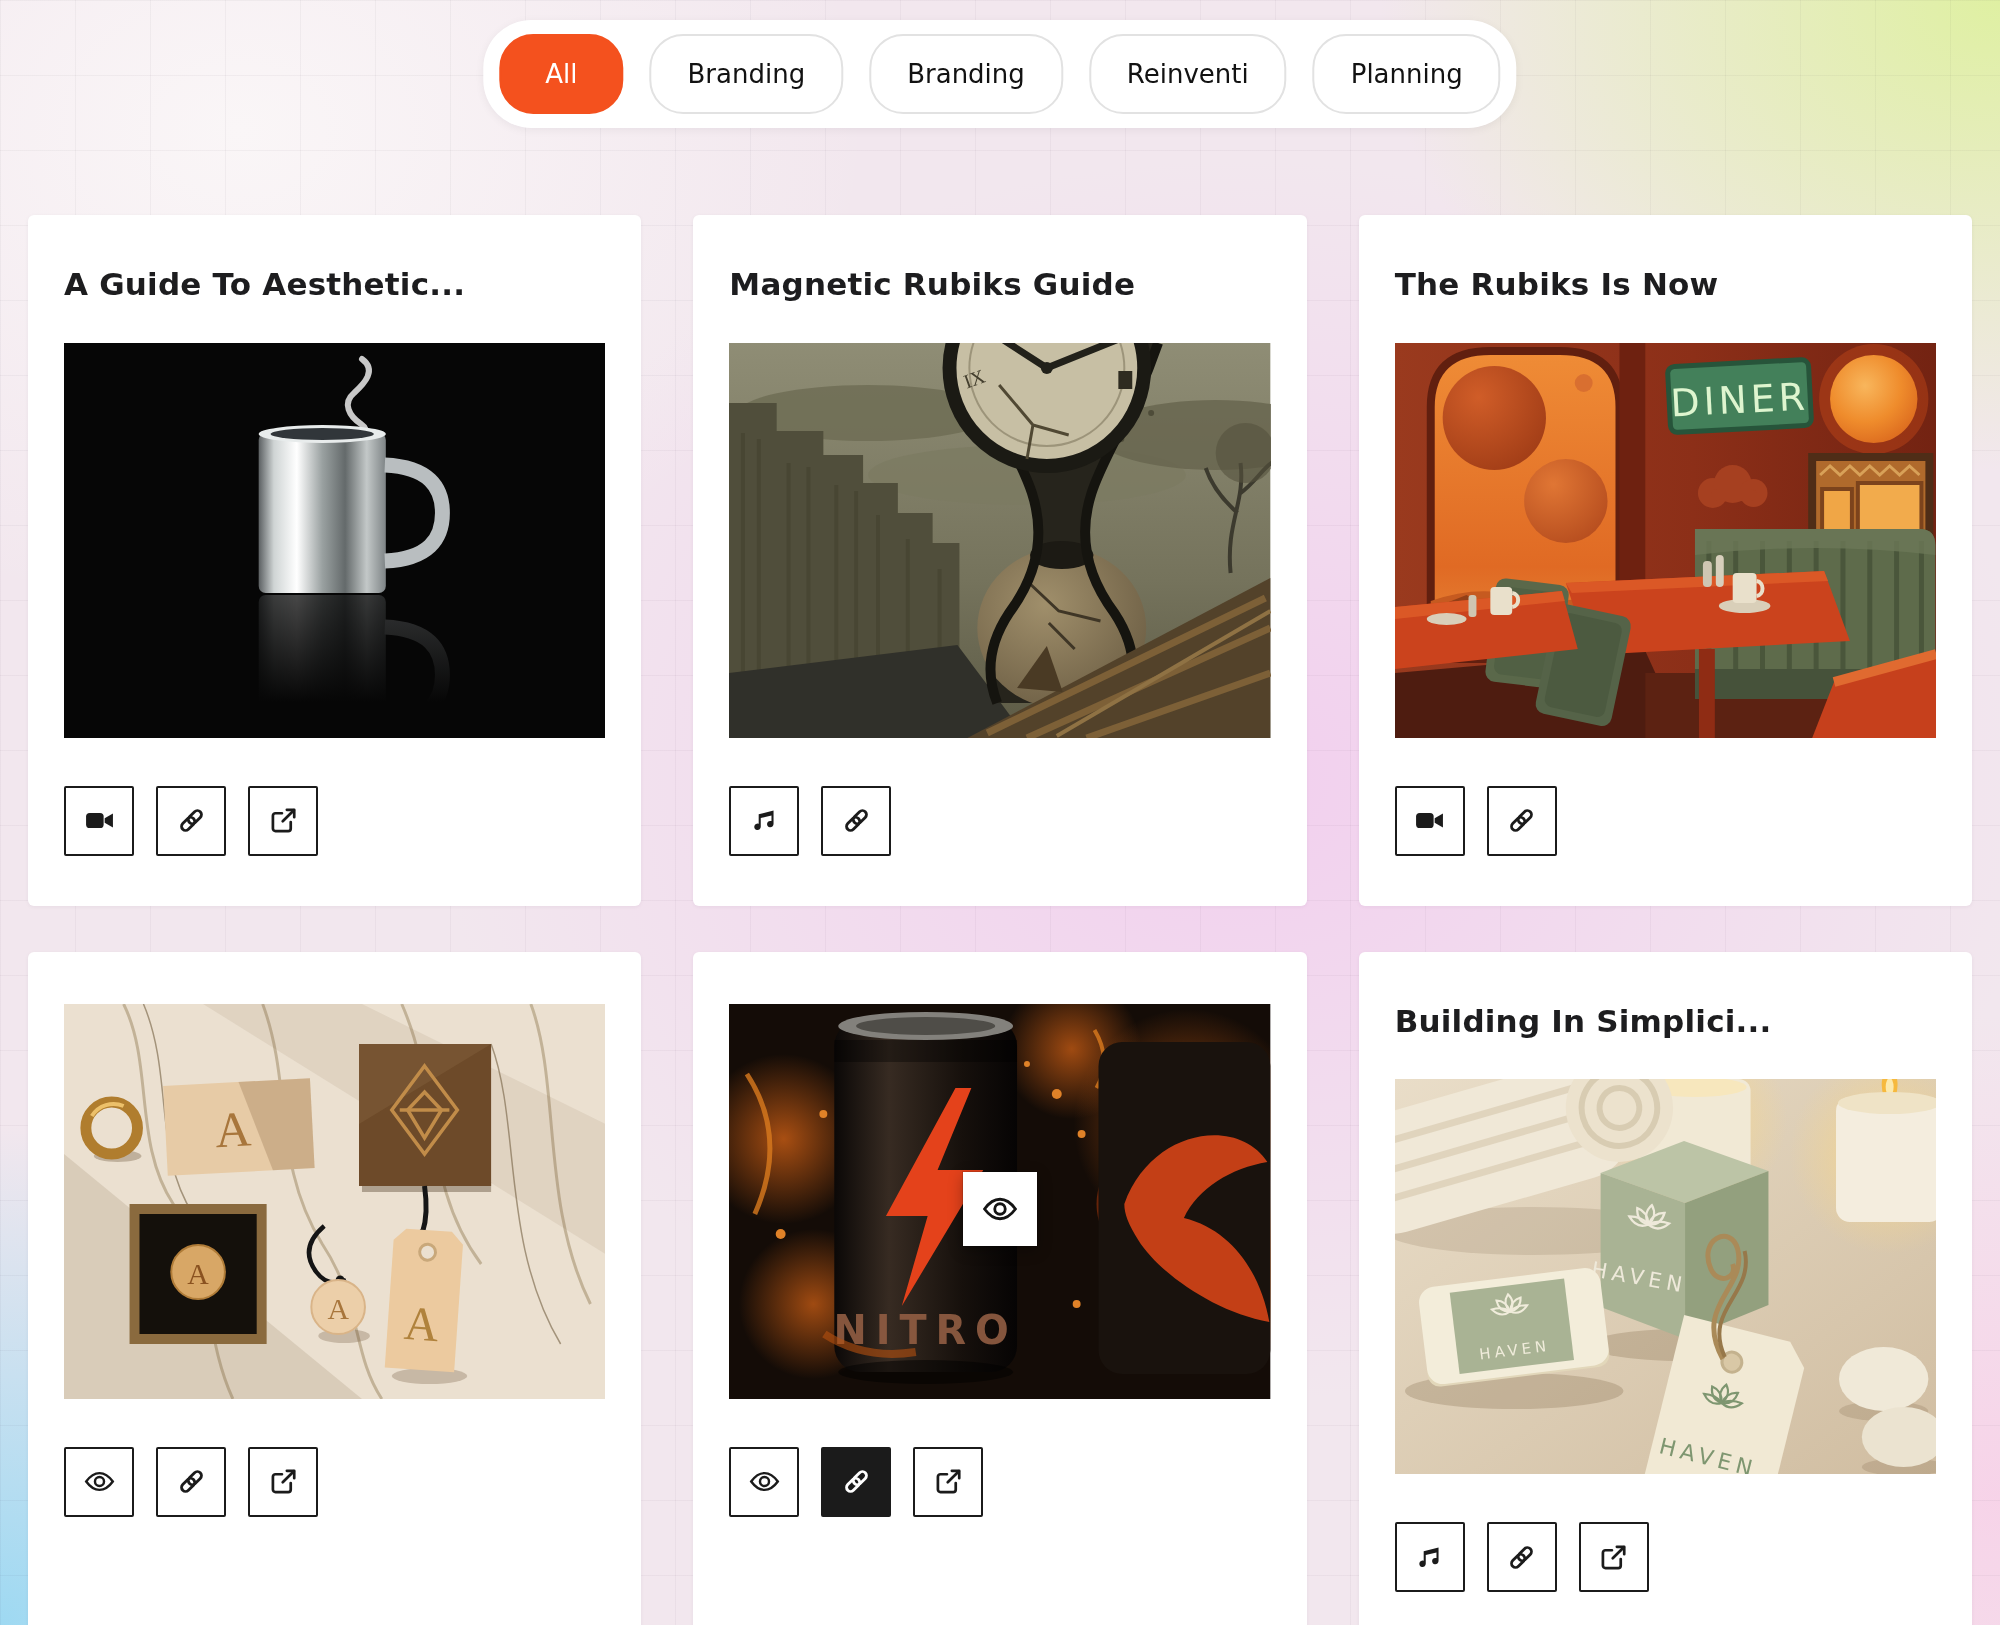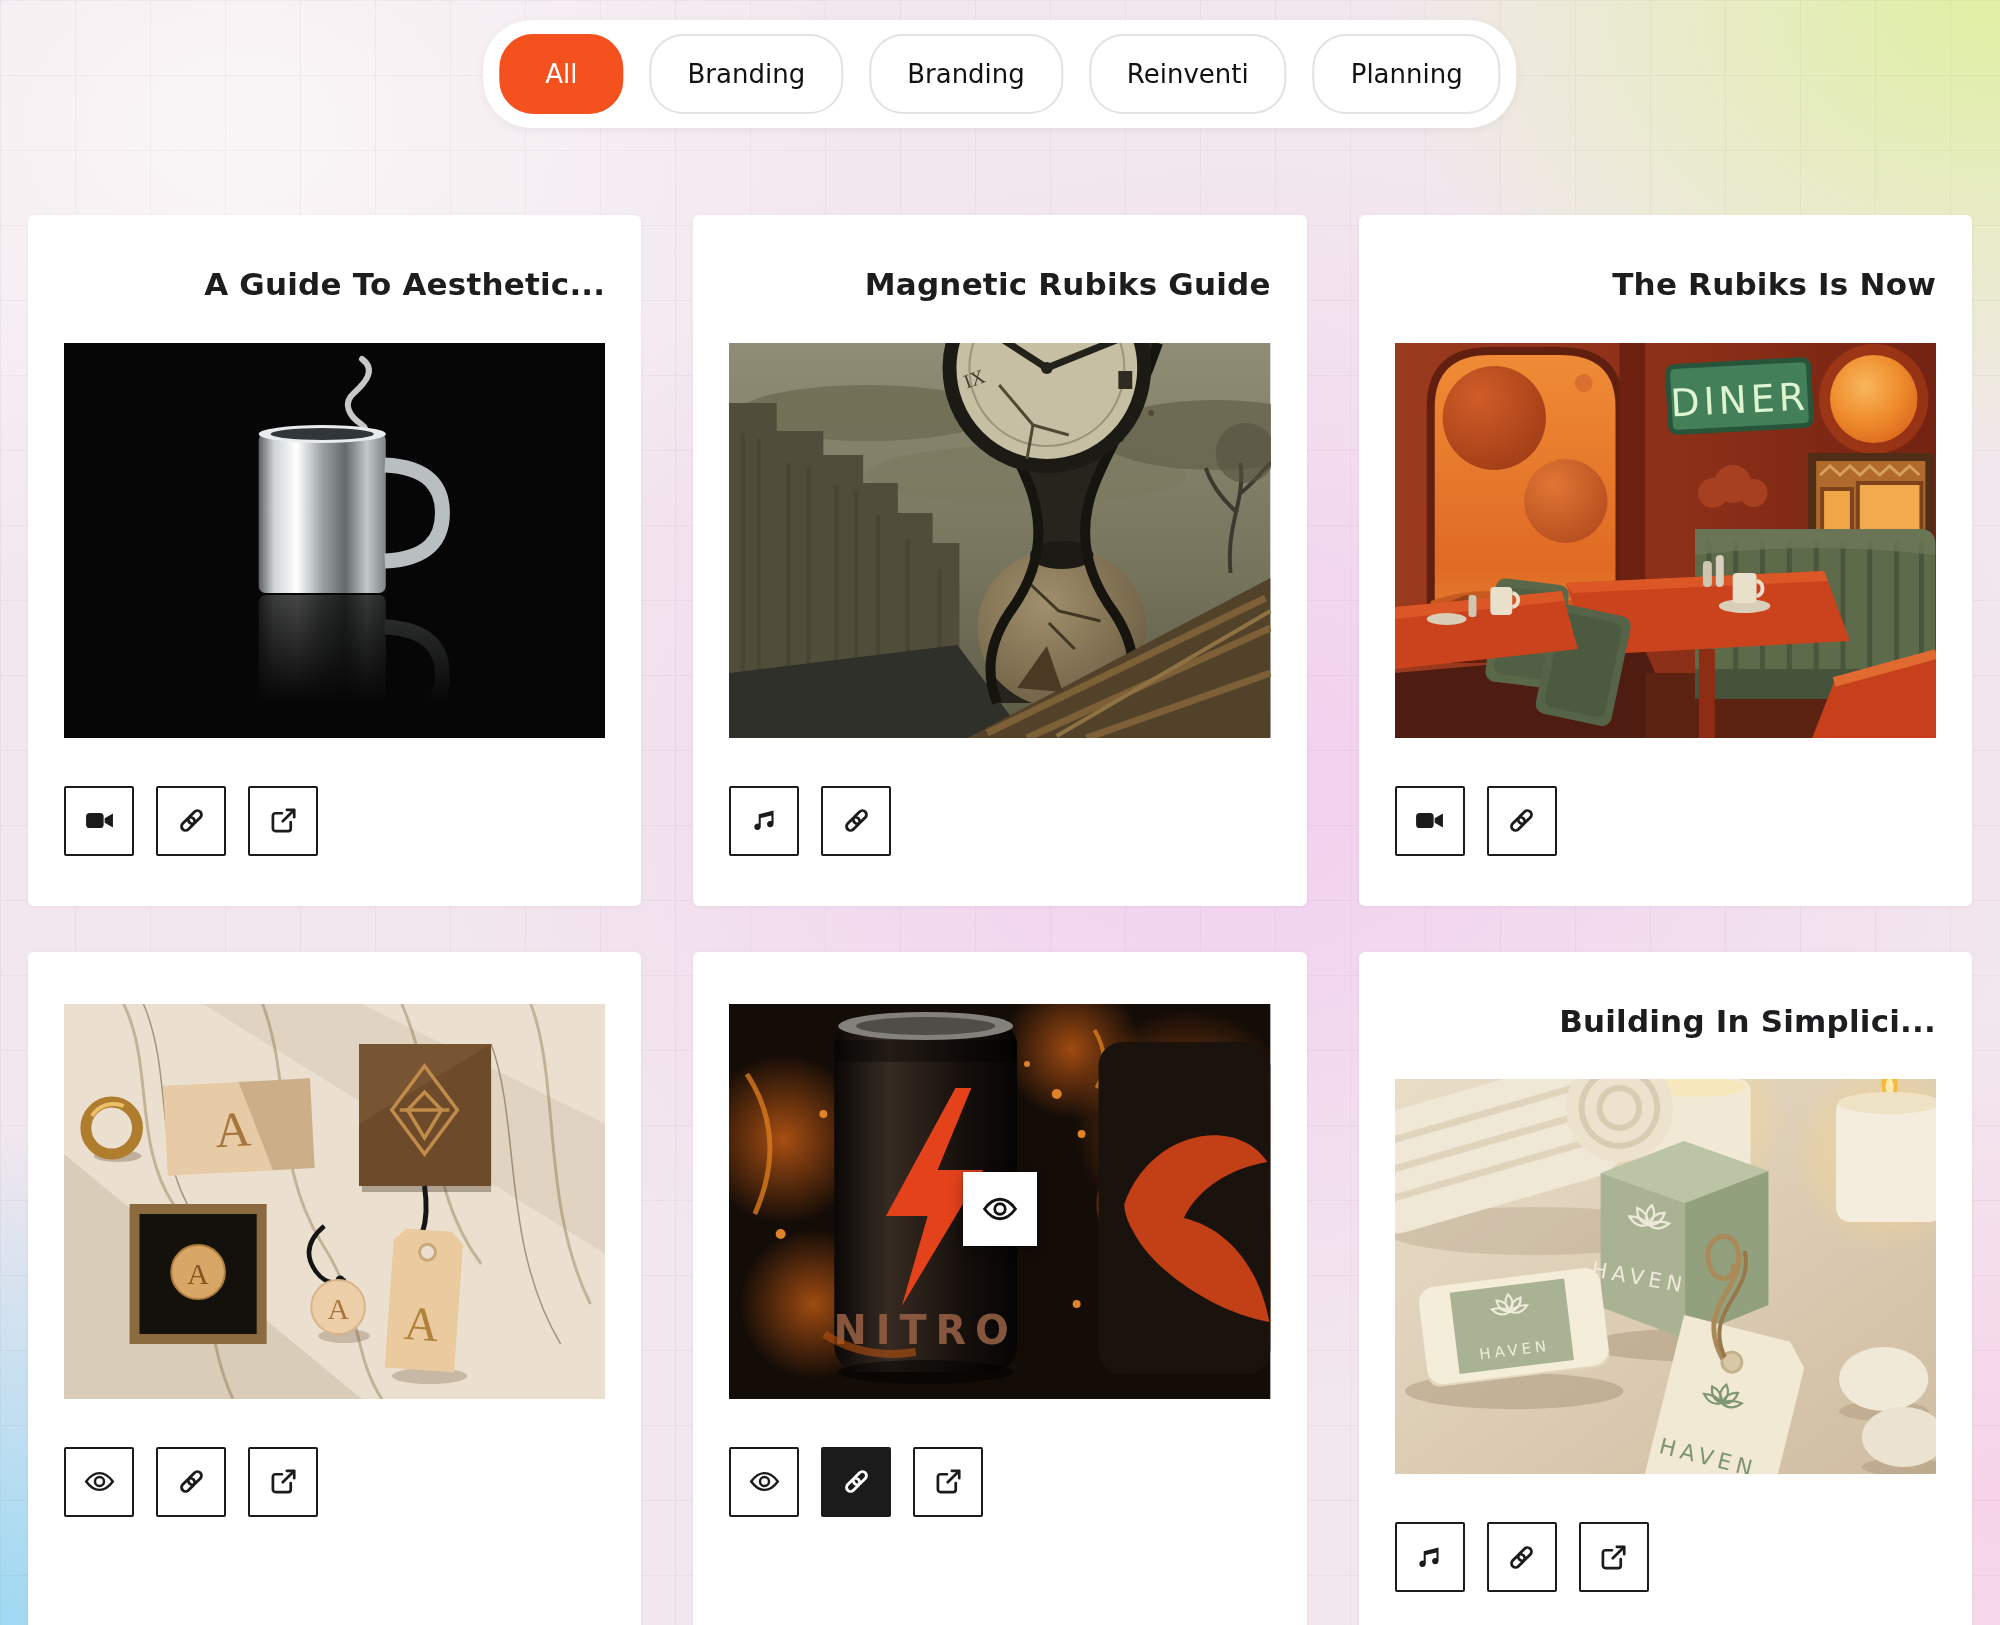--- a/index.html
+++ b/index.html
@@ -21,21 +21,21 @@
   .filterbar{position:absolute;top:20px;left:50%;transform:translateX(-50%);
     background:#fff;border-radius:48px;padding:14px 16px;display:flex;align-items:center;gap:26px;
     box-shadow:0 2px 10px rgba(20,10,30,.06);z-index:5;}
   .pill{height:80px;padding:0 36px;border-radius:34px;display:flex;align-items:center;justify-content:center;
     font-size:26px;font-weight:500;color:#121212;background:#fff;border:2px solid #e2e2e2;cursor:pointer;
     white-space:nowrap;font-family:inherit;}
   .pill.active{background:#F4511E;border-color:#F4511E;color:#fff;padding:0 44px;}
   .grid{position:absolute;top:215px;left:28px;right:28px;display:grid;
     grid-template-columns:repeat(3,1fr);column-gap:52px;row-gap:46px;z-index:2;}
   .card{background:#fff;border-radius:6px;padding:52px 36px 50px;box-shadow:0 1px 4px rgba(40,20,50,.05);}
-  .card h2{margin:0 0 40px;font-size:31px;line-height:1.15;color:#1d1d1f;font-weight:700;letter-spacing:.2px;text-align:right;}
+  .card h2{margin:0 0 40px;font-size:31px;line-height:1.15;color:#1d1d1f;font-weight:700;letter-spacing:.2px;}
   .art{position:relative;width:100%;height:395px;overflow:hidden;}
   .art > svg{display:block;width:100%;height:100%;}
   .actions{display:flex;gap:22px;margin-top:48px;}
   .abtn{width:70px;height:70px;background:#fff;border:2.5px solid #1b1b1b;display:flex;align-items:center;
     justify-content:center;color:#1b1b1b;cursor:pointer;padding:0;border-radius:2px;}
   .abtn svg{width:31px;height:31px;}
   .abtn.active{background:#1b1b1b;color:#fff;border-color:#1b1b1b;}
   .eye-overlay{position:absolute;left:50%;top:52%;width:74px;height:74px;transform:translate(-50%,-50%);
     background:#fff;display:flex;align-items:center;justify-content:center;color:#141414;
     box-shadow:0 0 0 1px rgba(0,0,0,.1),0 4px 14px rgba(0,0,0,.3);}

